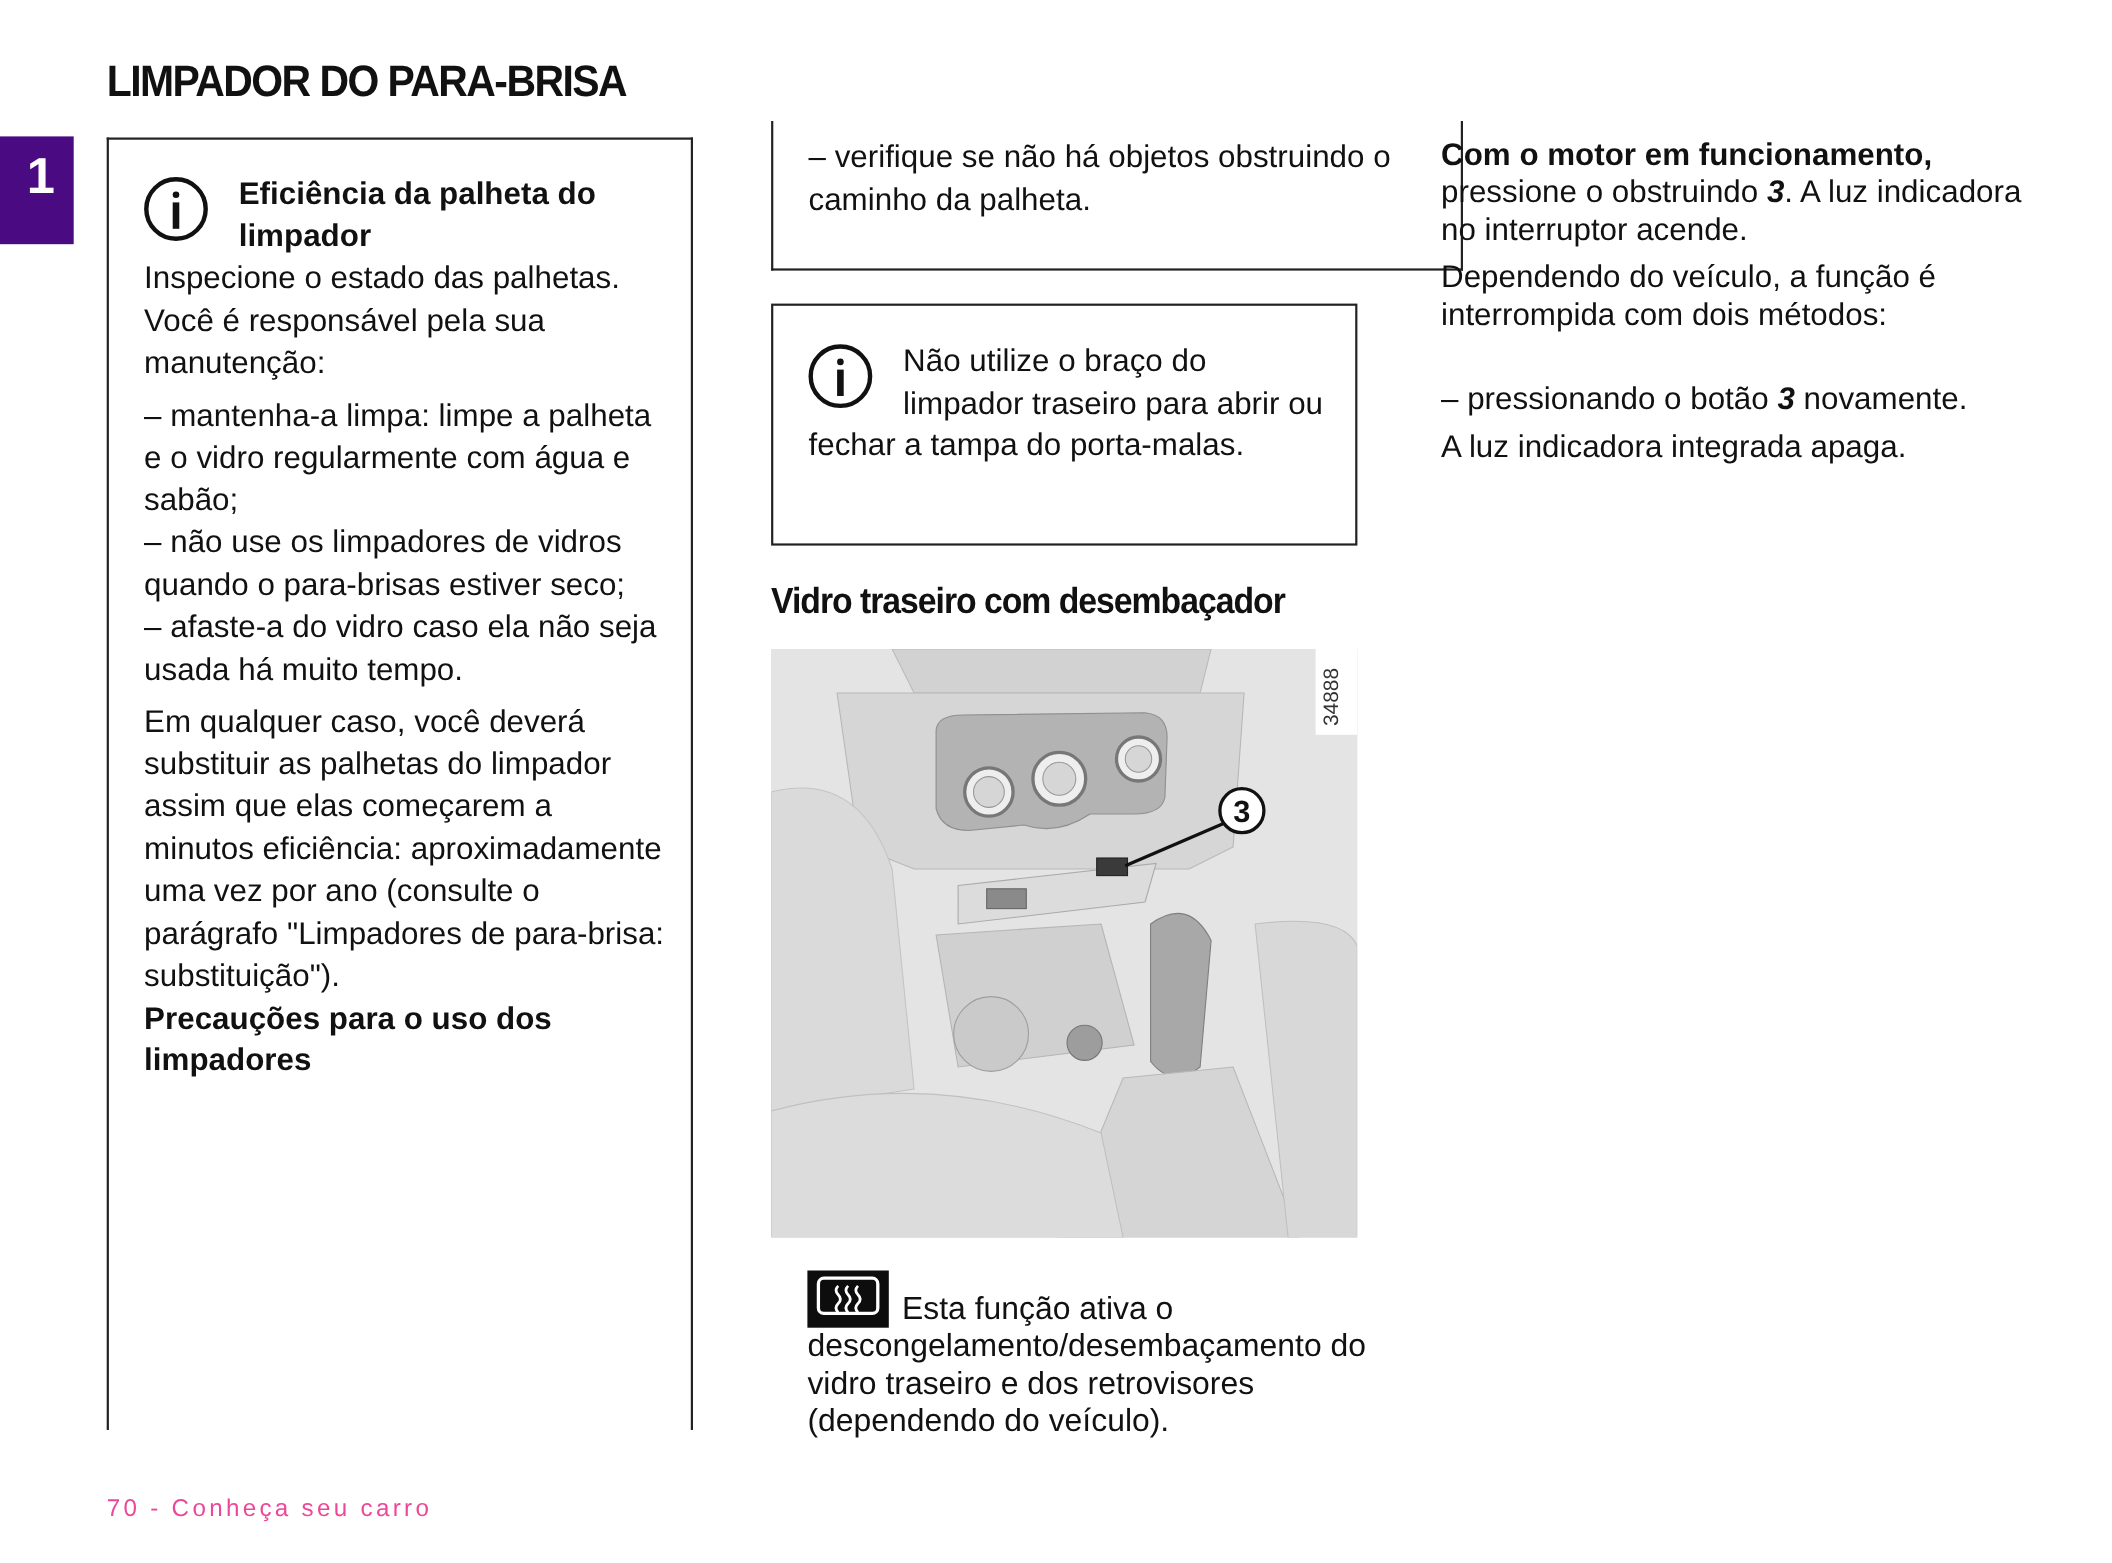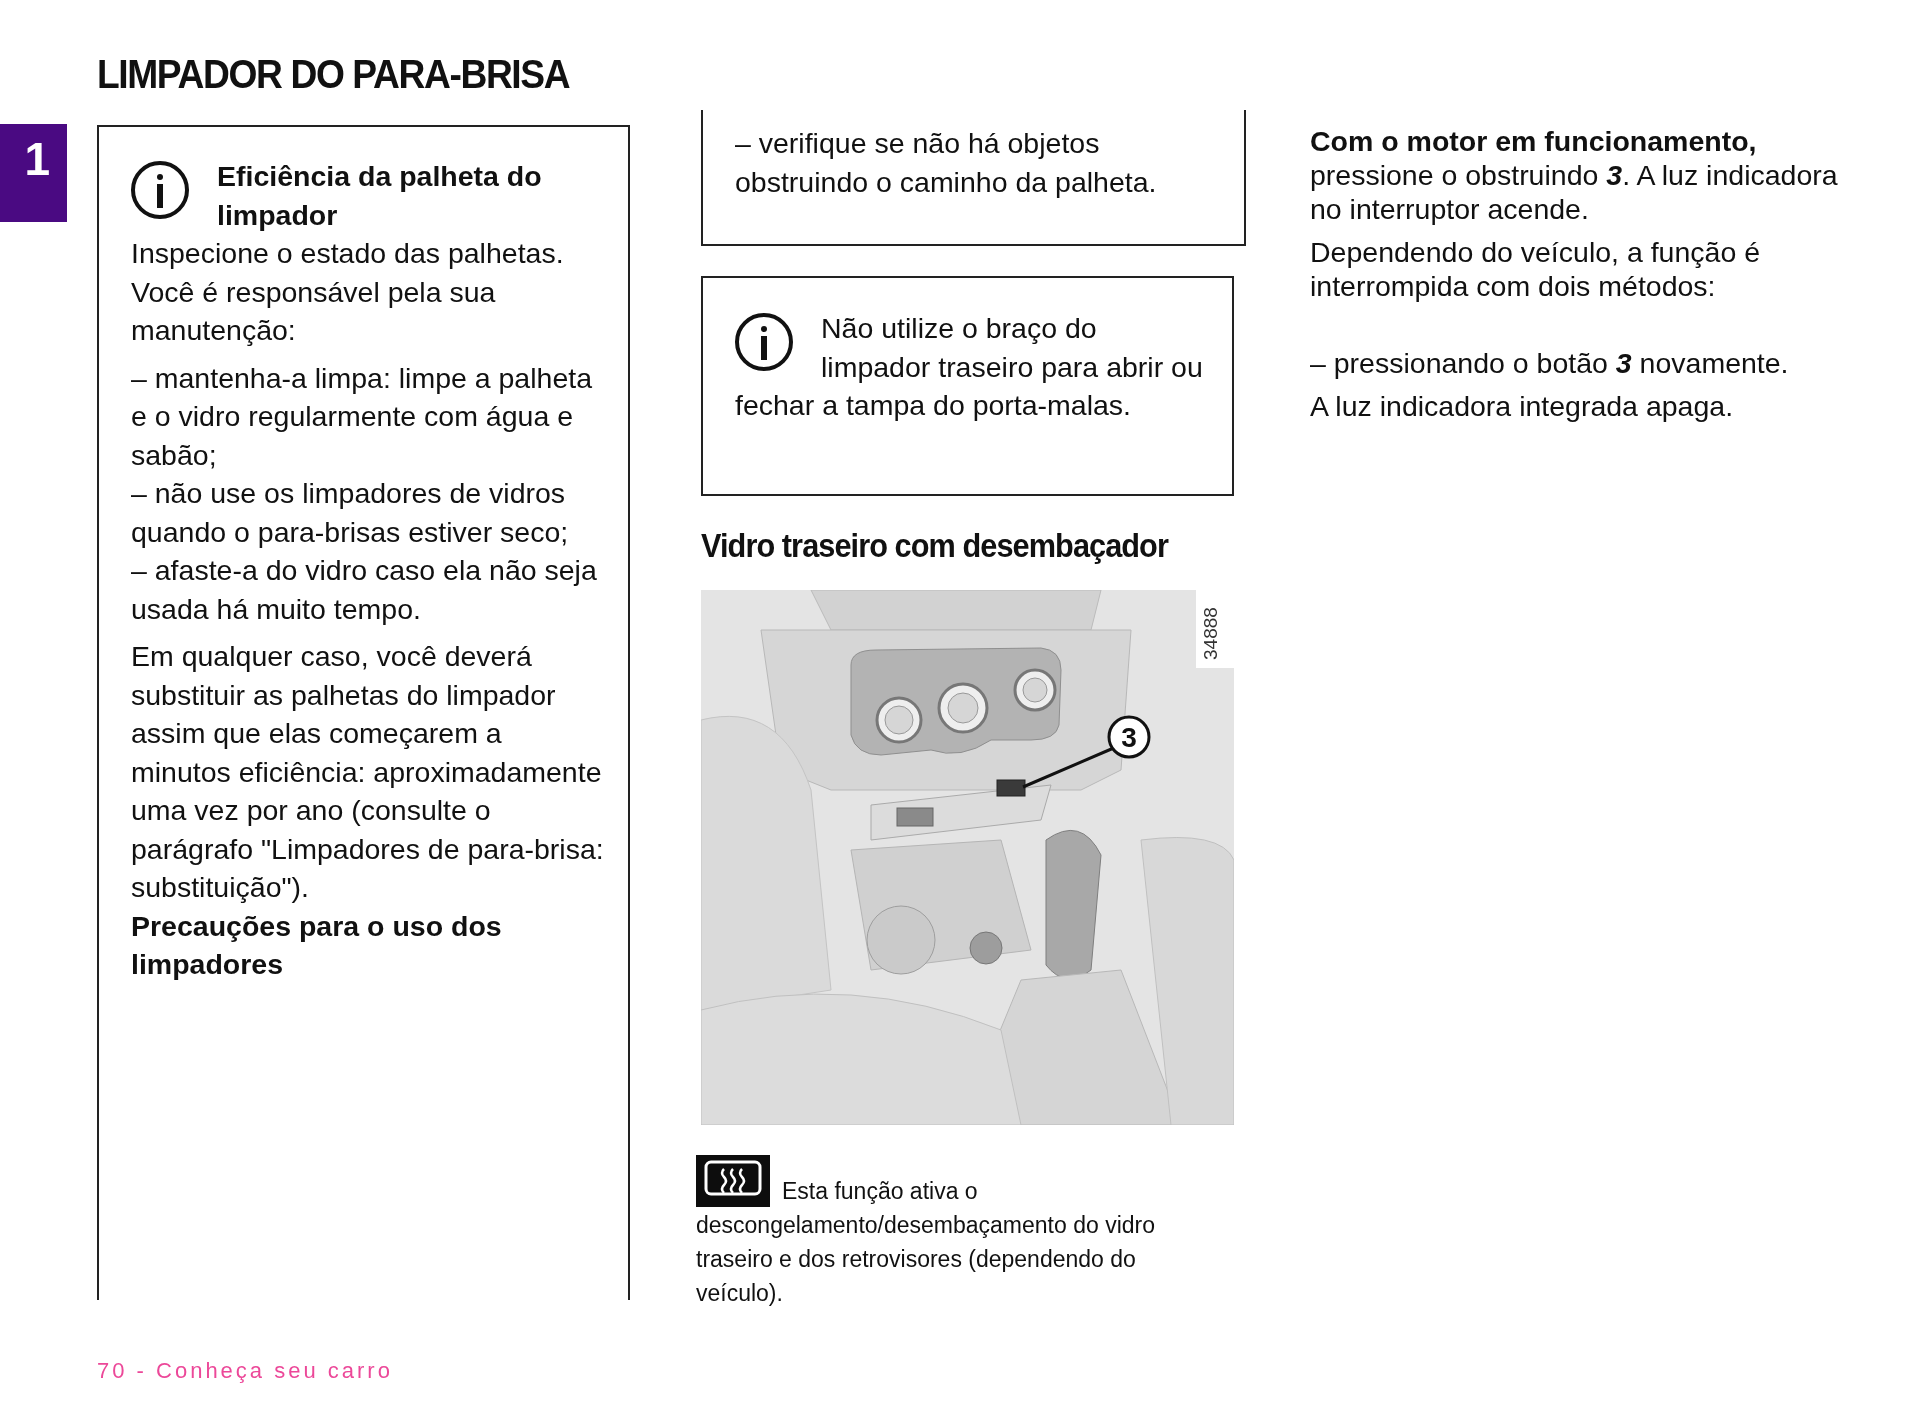--- a/index.html
+++ b/index.html
@@ -16,21 +16,21 @@
     .chapter-tab {
       position: absolute; left: 0; top: 124px; width: 67px; height: 98px;
       background: #4a0a82; color: #fff; font-weight: bold; font-size: 46px;
       text-align: right; box-sizing: border-box; padding-right: 17px; padding-top: 8px;
     }
     .box {
       position: absolute; border: 2.5px solid #222; box-sizing: border-box;
       font-size: 28.5px; line-height: 38.5px;
     }
     .box-left { left: 97px; top: 125px; width: 533px; height: 1175px; border-bottom: none; padding: 30px 20px 0 32px; }
-    .box-mid1 { left: 701px; top: 110px; width: 545px; height: 136px; border-top: none; padding: 14px 20px 0 32px; }
+    .box-mid1 { left: 701px; top: 110px; width: 629px; height: 136px; border-top: none; padding: 14px 20px 0 32px; }
     .box-mid2 { left: 701px; top: 276px; width: 533px; height: 220px; padding: 31px 20px 0 32px; }
 
     .info-icon {
       float: left; width: 58px; height: 58px; border: 4px solid #111; border-radius: 50%;
       box-sizing: border-box; position: relative; margin-right: 28px; margin-top: 4px;
     }
     .info-icon::before { content: ""; position: absolute; left: 22px; top: 9px; width: 6px; height: 6px; background:#111; border-radius: 50%; }
     .info-icon::after { content: ""; position: absolute; left: 22px; top: 19px; width: 6px; height: 24px; background:#111; }
 
     .bold { font-weight: bold; }
@@ -49,22 +49,22 @@
     .illustration svg { display: block; }
     .fig-number {
       position: absolute; right: 0; top: 0; width: 38px; height: 78px; background: #fff;
     }
     .fig-number span {
       position: absolute; left: 4px; top: 70px; transform: rotate(-90deg); transform-origin: left top;
       font-size: 19px; color: #333; white-space: nowrap;
     }
 
     .defrost-para {
-      position: absolute; left: 696px; top: 1155px; width: 520px;
-      font-size: 23px; line-height: 34px;
+      position: absolute; left: 734px; top: 1155px; width: 520px;
+      font-size: 29px; line-height: 34px;
     }
     .defrost-icon {
       display: inline-block; width: 74px; height: 52px; background: #0d0d0d; vertical-align: -8px;
       margin-right: 12px; position: relative;
     }
 
     .right-col {
       position: absolute; left: 1310px; top: 124px; width: 560px;
       font-size: 28.5px; line-height: 34px;
     }

